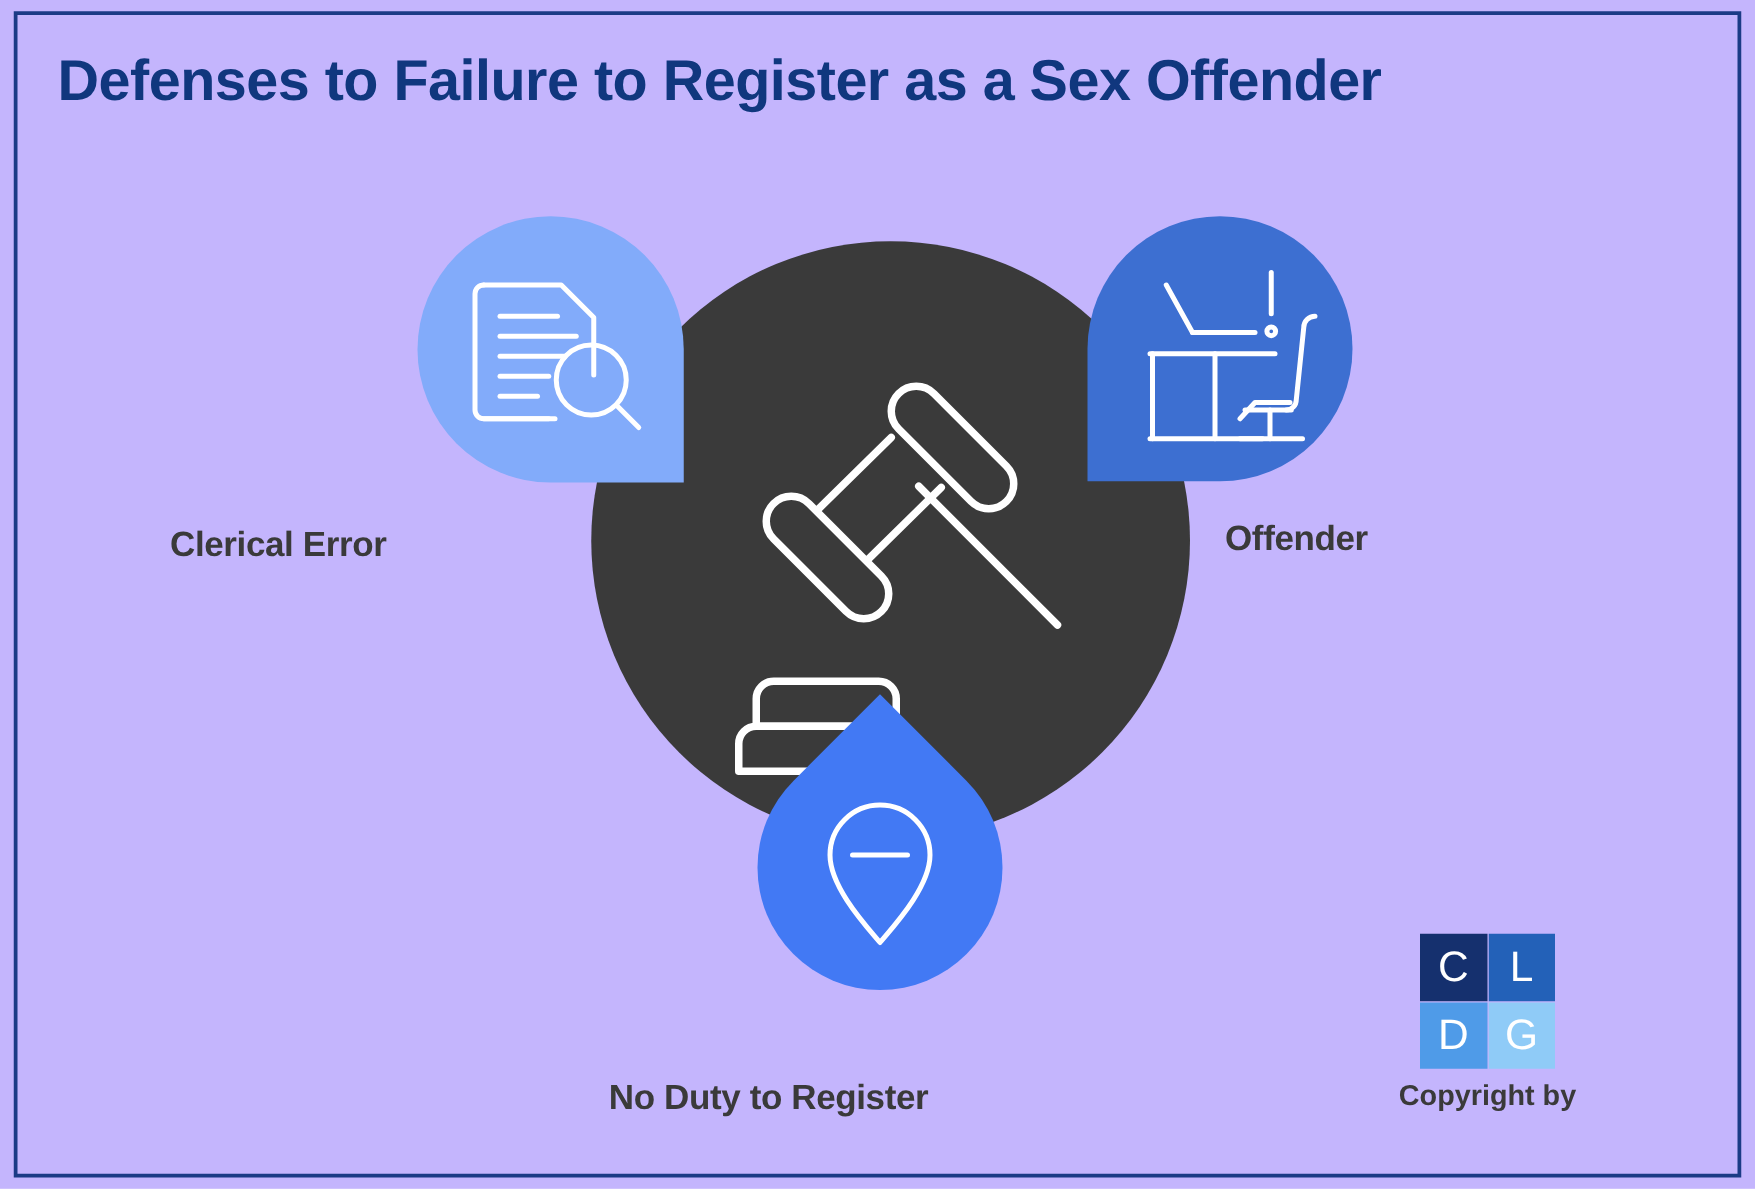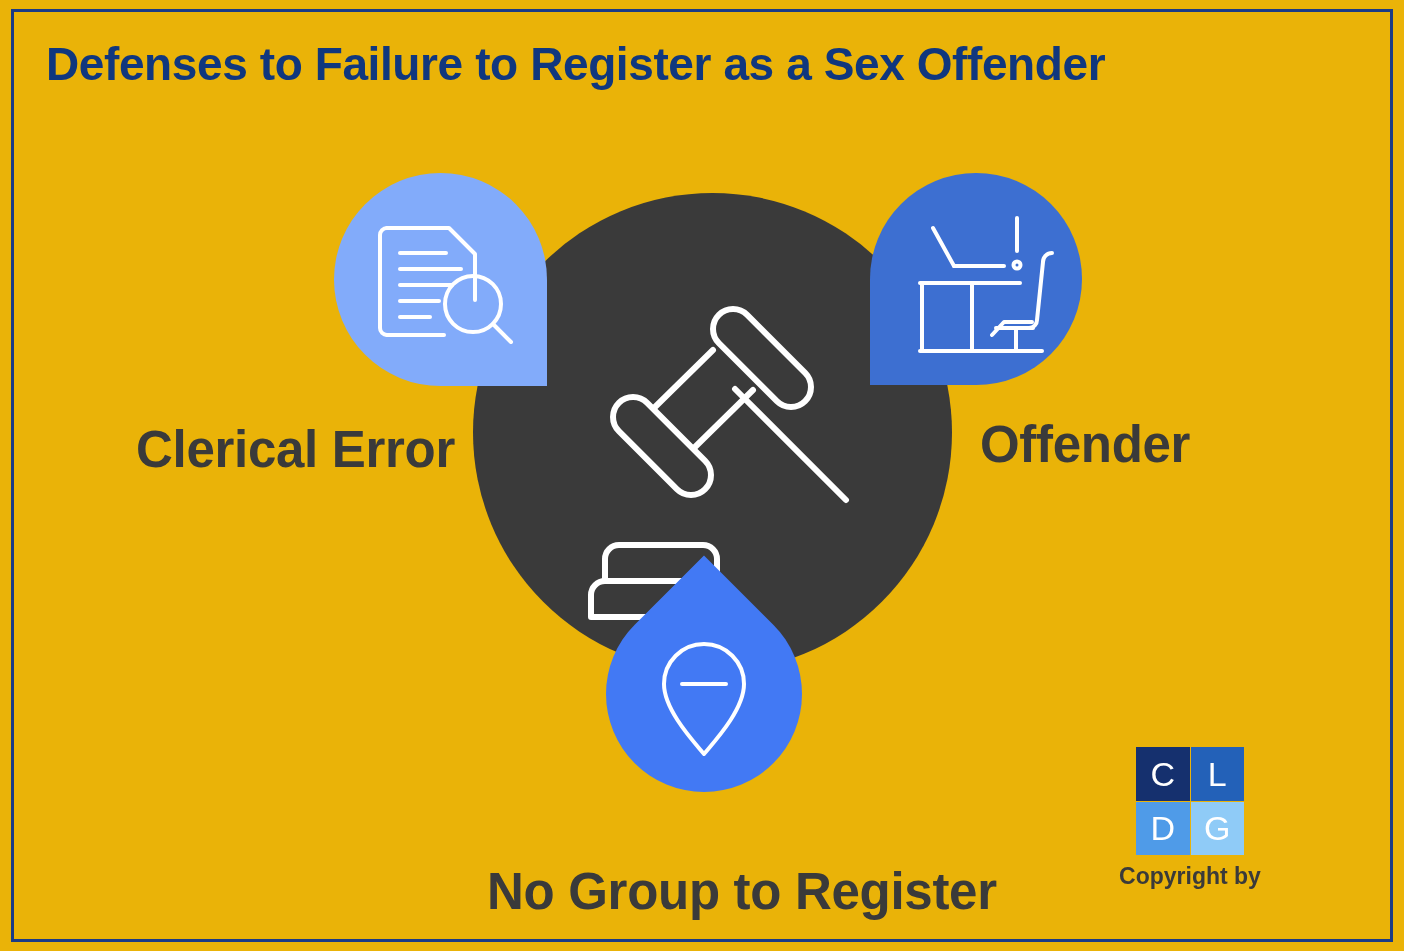--- a/index.html
+++ b/index.html
@@ -5,21 +5,21 @@
   html,body{margin:0;padding:0;}
   body{
     width:1404px;height:951px;
     background:#ffffff;
     font-family:"Liberation Sans", sans-serif;
     overflow:hidden;
   }
   #page{
     position:relative;
     width:1404px;height:951px;
-    background:#eab308;
+    background:#c4b5fd;
     box-sizing:border-box;
   }
   .frame{
     position:absolute;
     left:11px;top:9px;
     width:1382px;height:933px;
     border:3px solid #1B3B86;
     box-sizing:border-box;
     pointer-events:none;
   }
@@ -85,21 +85,21 @@
     position:absolute;
     left:606px;top:596px;
     width:196px;height:196px;
     pointer-events:none;
   }
 
   
   .label{
     position:absolute;
     color:#3A3A3A;
-    font-size:51px;
+    font-size:28px;
     font-weight:bold;
     letter-spacing:-0.3px;
     white-space:nowrap;
   }
   .label-left{  left:136px;  top:420px; }
   .label-right{ left:980px;  top:415px; }
   .label-bottom{left:487px;  top:862px; }
 
   
   .logo-wrap{
@@ -220,21 +220,21 @@
                c10 -12 40 -44 40 -70
                a40 40 0 0 0 -40 -40 z"></path>
       <line x1="76" y1="88" x2="120" y2="88"></line>
     </g>
   </svg>
 
   <div class="label label-left">Clerical Error</div>
 
   <div class="label label-right">Offender</div>
 
-  <div class="label label-bottom">No Group to Register</div>
+  <div class="label label-bottom">No Duty to Register</div>
 
   <div class="logo-wrap">
     <div class="logo-grid">
       <div class="logo-cell" style="background:#15306E">C</div>
       <div class="logo-cell" style="background:#2361B8">L</div>
       <div class="logo-cell" style="background:#4F9BE8">D</div>
       <div class="logo-cell" style="background:#8FCBF7">G</div>
     </div>
     <div class="copy">
       <div>Copyright by</div>

